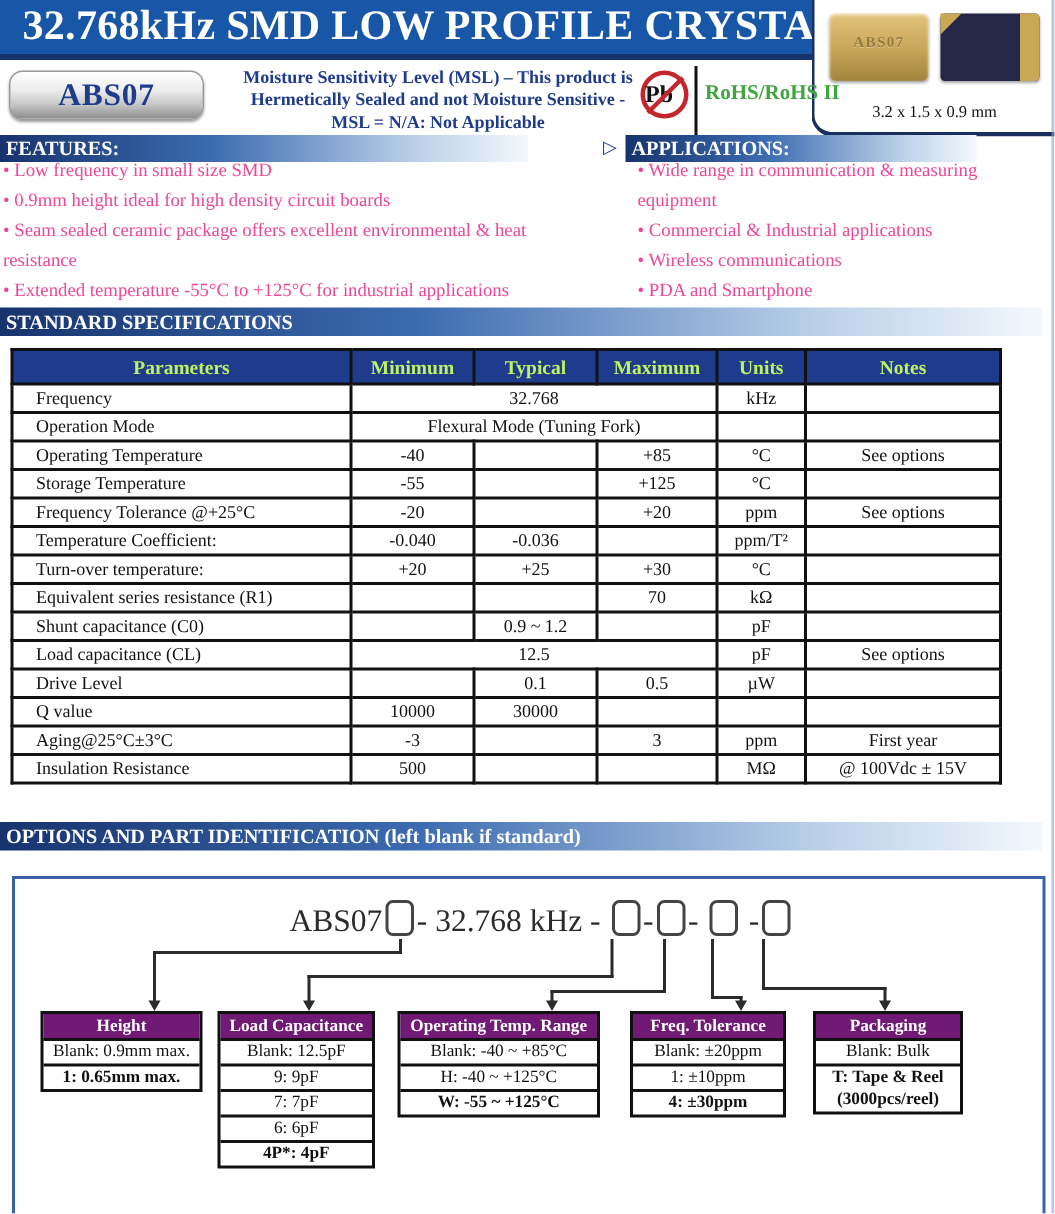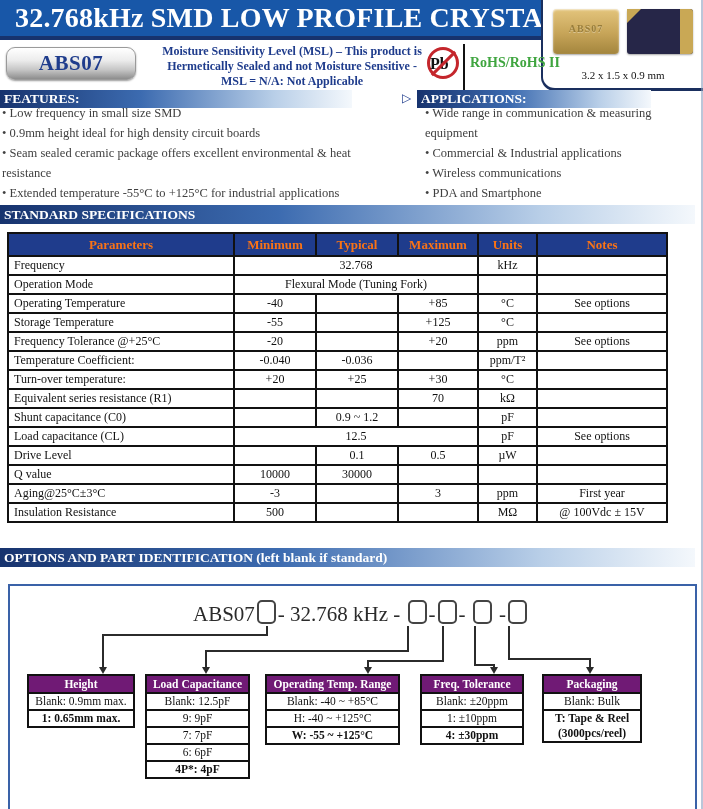--- a/index.html
+++ b/index.html
@@ -56,33 +56,33 @@
   .features-bar{left:0;top:90px;width:352px;}
   .apps-bar{left:417px;top:90px;width:234px;}
   .spec-bar{left:0;top:205px;width:695px;height:19px;}
   .spec-bar span{line-height:19px;}
   .opt-bar{left:0;top:548px;width:695px;height:19px;}
   .opt-bar span{line-height:19px;}
   .app-tri{position:absolute;left:402px;top:91px;font-family:"DejaVu Sans",sans-serif;
            font-size:12px;color:#1f3c8c;}
 
   
-  .blist{position:absolute;font-size:12.5px;line-height:20px;color:#404040;}
+  .blist{position:absolute;font-size:12.5px;line-height:20px;color:#ec4899;}
   .feat-list{left:2px;top:103px;width:400px;}
   .app-list{left:425px;top:103px;width:278px;}
   .blist .li::before{content:"\2022  ";}
 
   
   .spec-table{position:absolute;left:7px;top:232px;width:659px;border-collapse:collapse;
               table-layout:fixed;}
-  .spec-table th{background:#1f3c8c;color:#f97316;font-weight:bold;font-size:13px;
+  .spec-table th{background:#1f3c8c;color:#bef264;font-weight:bold;font-size:13px;
                  border:2px solid #111;height:19px;padding:1px 2px;}
   .spec-table td{border:2px solid #111;font-size:12px;text-align:center;
                  height:15px;line-height:15px;padding:1px 2px;overflow:hidden;white-space:nowrap;}
-  .spec-table td.left{text-align:left;padding-left:5px;}
+  .spec-table td.left{text-align:left;padding-left:15px;}
 
   
   .options-box{position:absolute;left:8px;top:584px;width:689px;height:240px;
                border:2px solid #3a62a8;box-sizing:border-box;background:#fff;}
   .pn{position:absolute;left:183px;top:14px;font-size:21px;color:#2b2b2b;white-space:nowrap;}
   .pn .seg{vertical-align:middle;}
   .pn .pbox{display:inline-block;width:15px;height:20px;border:2px solid #444;border-radius:5px;
             vertical-align:middle;margin:0 2px 4px 2px;background:#fff;}
   .cline{position:absolute;background:#2b2b2b;}
   .arrow{position:absolute;width:0;height:0;border-left:4px solid transparent;

